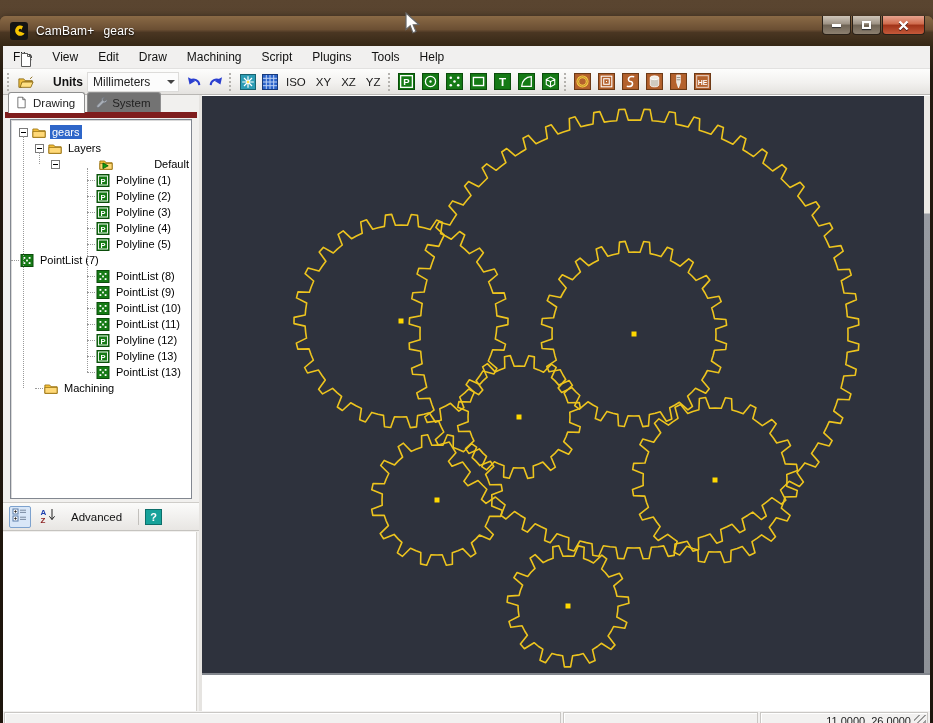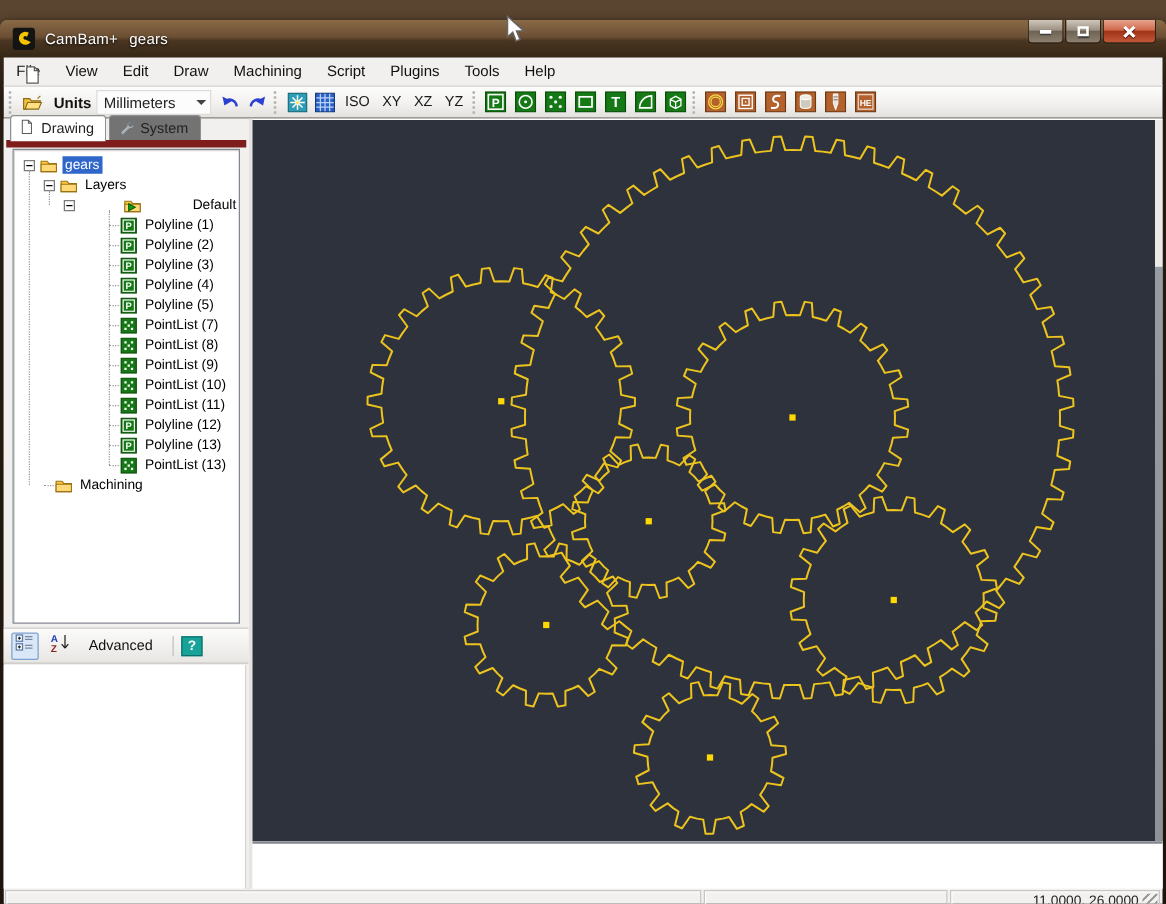--- a/index.html
+++ b/index.html
@@ -32,21 +32,21 @@
   .menu-item { padding:0 10px; line-height:22px; }
 
   
   .toolbar { position:absolute; left:3px; right:3px; top:53px; height:26px;
     background:linear-gradient(180deg,#FDFDFC 0%,#F2F1EF 55%,#E4E2DF 100%);
     border-bottom:1px solid #B9B7B4; display:flex; align-items:center; padding-left:2px; }
   .grip { width:4px; height:18px; border-left:2px dotted #b4b2ae; margin:0 4px 0 2px; }
   .tbtn { display:flex; align-items:center; justify-content:center; width:22px; height:22px; border-radius:2px; }
   .tbtn svg { width:16px; height:16px; }
   .tbtn.small svg { width:17px; height:17px; }
-  .tlabel { font-size:12px; font-weight:bold; color:#111; margin:0 4px 0 6px; }
+  .tlabel { font-size:12px; font-weight:bold; color:#111; margin:0 4px 0 16px; }
   .combo { display:flex; align-items:center; width:92px; height:20px; background:#FCFCFC; border:1px solid #DDDCDA;
     font-size:12px; color:#222; padding-left:5px; }
   .combo .arrow { margin-left:auto; width:15px; height:18px; display:flex; align-items:center; justify-content:center; }
   .combo .arrow::after { content:""; border:4px solid transparent; border-top:4px solid #444; margin-top:4px; }
   .txtbtn { font-size:11.5px; color:#1a1a1a; padding:3px 5px; border-radius:2px; }
 
   
   .client { position:absolute; left:3px; right:3px; top:79px; bottom:21px; background:#F1F0EE; }
 
   
@@ -410,21 +410,21 @@
               <span class="stub"></span>
               <span class="ticon">
                 <svg viewBox="0 0 13 13">
                   <rect x="0.5" y="0.5" width="12" height="12" fill="#157A15" stroke="#0B4D0B"></rect>
                   <rect x="2" y="2" width="9" height="9" fill="none" stroke="#fff" stroke-width="0.9"></rect>
                   <text x="6.5" y="9.6" text-anchor="middle" font-size="7.5" font-weight="bold" fill="#fff" font-family="Liberation Sans,sans-serif">P</text>
                 </svg>
               </span>
               <span class="tlabel-txt">Polyline (5)</span>
             </div>
-            <div class="trow" style="padding-left: 76px;">
+            <div class="trow" style="">
               <span class="stub"></span>
               <span class="ticon">
                 <svg viewBox="0 0 13 13">
                   <rect x="0.5" y="0.5" width="12" height="12" fill="#157A15" stroke="#0B4D0B"></rect>
                   <g fill="#fff">
                     <rect x="3" y="3" width="1.8" height="1.8"></rect>
                     <rect x="8.2" y="3" width="1.8" height="1.8"></rect>
                     <rect x="5.6" y="5.6" width="1.8" height="1.8"></rect>
                     <rect x="3" y="8.2" width="1.8" height="1.8"></rect>
                     <rect x="8.2" y="8.2" width="1.8" height="1.8"></rect>

